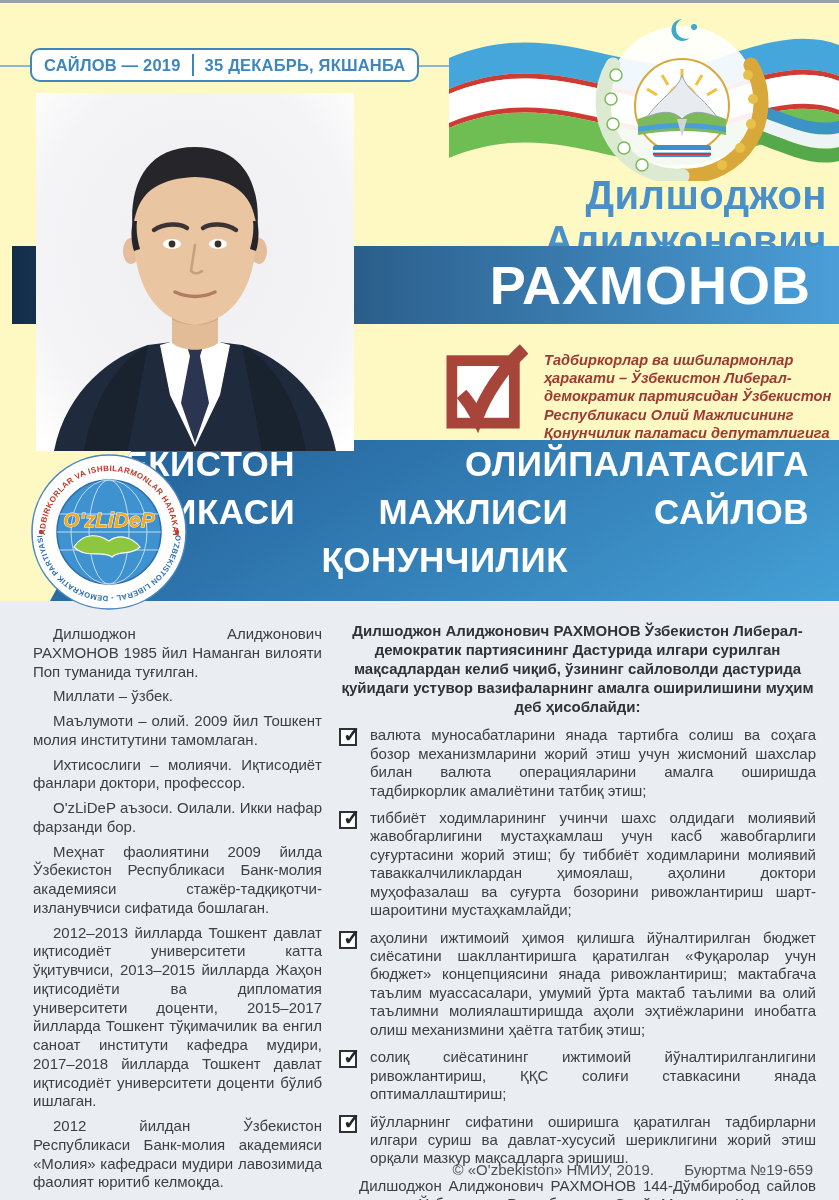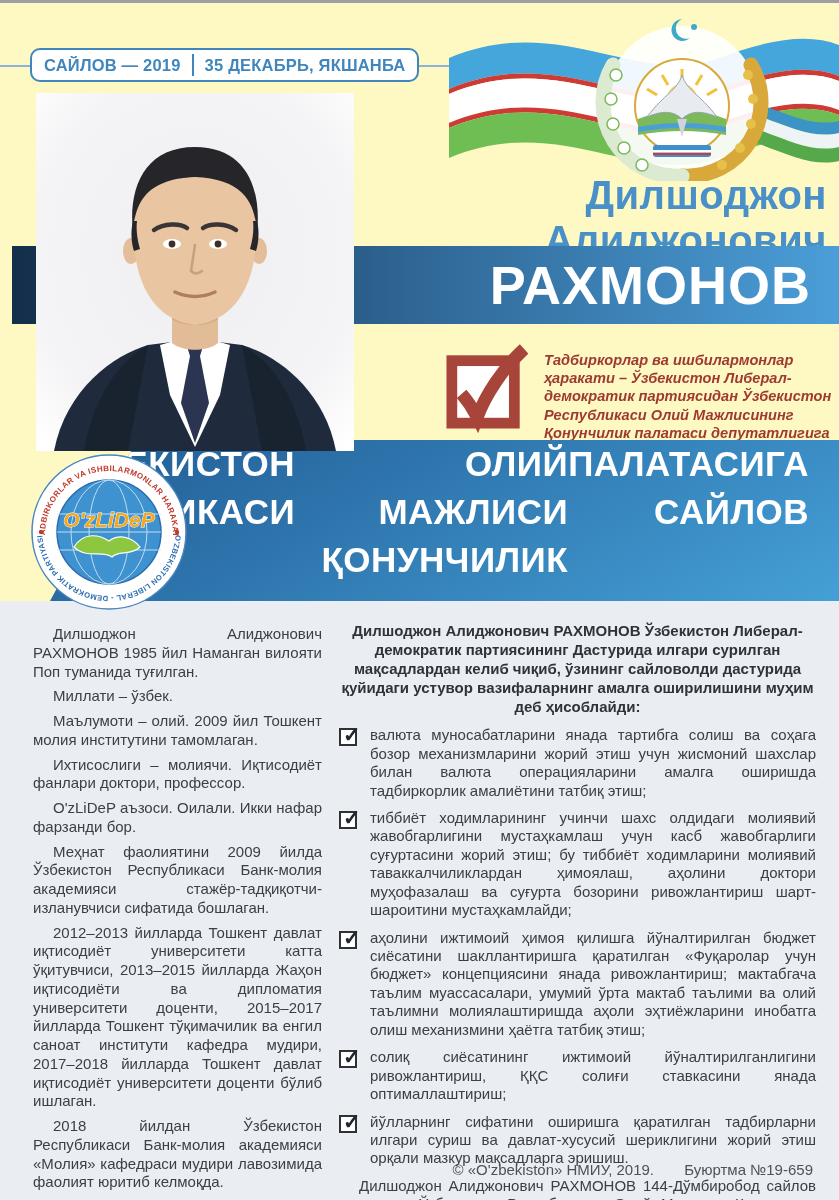--- a/index.html
+++ b/index.html
@@ -237,21 +237,21 @@
   <div class="content-bg"></div>
 
   <div class="col-left">
     <p>Дилшоджон Алиджонович РАХМОНОВ 1985 йил Наманган вилояти Поп туманида туғилган.</p>
     <p>Миллати – ўзбек.</p>
     <p>Маълумоти – олий. 2009 йил Тошкент молия институтини тамомлаган.</p>
     <p>Ихтисослиги – молиячи. Иқтисодиёт фанлари доктори, профессор.</p>
     <p>O'zLiDeP аъзоси. Оилали. Икки нафар фарзанди бор.</p>
     <p>Меҳнат фаолиятини 2009 йилда Ўзбекистон Республикаси Банк-молия академияси стажёр-тадқиқотчи-изланувчиси сифатида бошлаган.</p>
     <p>2012–2013 йилларда Тошкент давлат иқтисодиёт университети катта ўқитувчиси, 2013–2015 йилларда Жаҳон иқтисодиёти ва дипломатия университети доценти, 2015–2017 йилларда Тошкент тўқимачилик ва енгил саноат институти кафедра мудири, 2017–2018 йилларда Тошкент давлат иқтисодиёт университети доценти бўлиб ишлаган.</p>
-    <p>2018 йилдан Ўзбекистон Республикаси Банк-молия академияси «Молия» кафедраси мудири лавозимида фаолият юритиб келмоқда.</p>
+    <p>2012 йилдан Ўзбекистон Республикаси Банк-молия академияси «Молия» кафедраси мудири лавозимида фаолият юритиб келмоқда.</p>
   </div>
 
   <div class="col-right">
     <p class="intro">Дилшоджон Алиджонович РАХМОНОВ Ўзбекистон Либерал-демократик партиясининг Дастурида илгари сурилган мақсадлардан келиб чиқиб, ўзининг сайловолди дастурида қуйидаги устувор вазифаларнинг амалга оширилишини муҳим деб ҳисоблайди:</p>
 
     <div class="check-item">
       <span class="check-box">
           <span class="check-glyph">✓</span>
         </span>
       <span>валюта муносабатларини янада тартибга солиш ва соҳага бозор механизмларини жорий этиш учун жисмоний шахслар билан валюта операцияларини амалга оширишда тадбиркорлик амалиётини татбиқ этиш;</span>

